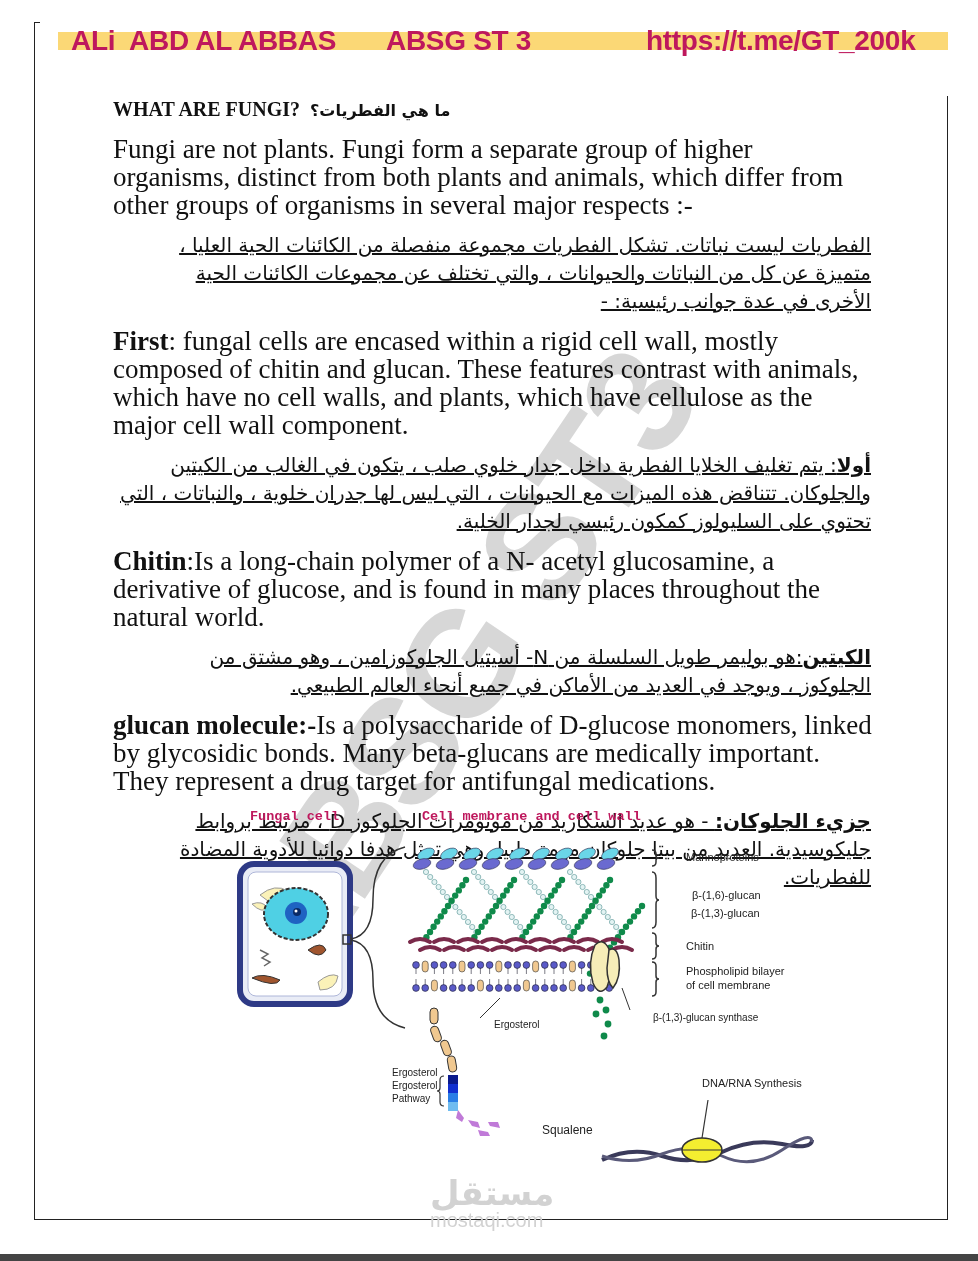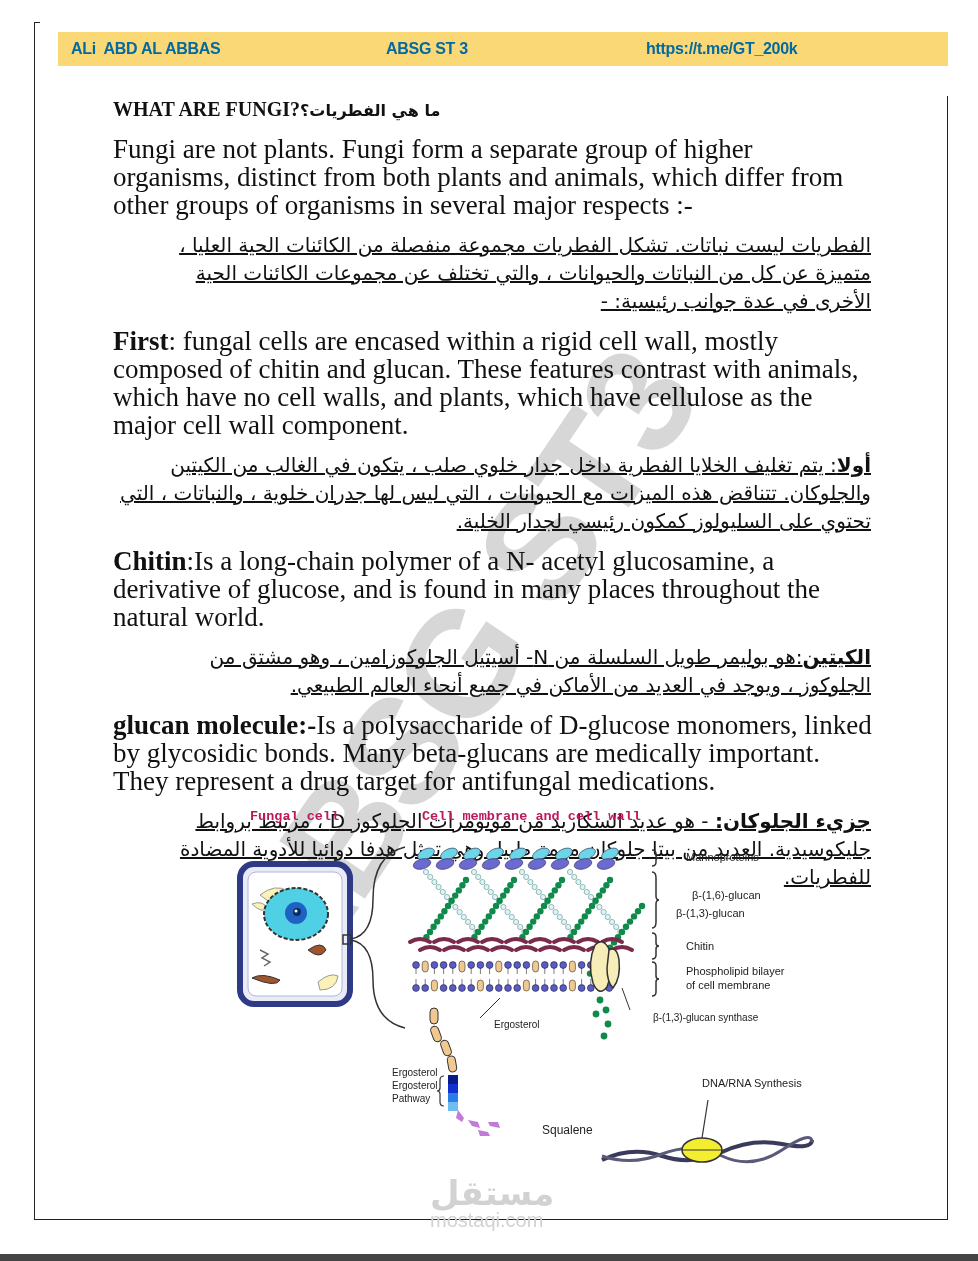--- a/index.html
+++ b/index.html
@@ -3,27 +3,27 @@
 <meta charset="utf-8">
 <style>
   html, body { margin:0; padding:0; background:#fff; }
   body { width:978px; height:1261px; position:relative; overflow:hidden; font-family:"Liberation Serif", serif; color:#111; }
   .frame-left { position:absolute; left:34px; top:22px; width:1px; height:1198px; background:#222; }
   .frame-tick { position:absolute; left:34px; top:22px; width:6px; height:1px; background:#222; }
   .frame-bottom { position:absolute; left:34px; top:1219px; width:914px; height:1px; background:#222; }
   .frame-right { position:absolute; left:947px; top:96px; width:1px; height:1124px; background:#222; }
   .page-bottom-bar { position:absolute; left:0; top:1254px; width:978px; height:7px; background:#444; }
 
-  .header-band { position:absolute; left:58px; top:32px; width:890px; height:34px; background:#fbd876; display:flex; align-items:center; font-family:"Liberation Sans", sans-serif; font-weight:bold; font-size:16px; color:#0369a1; letter-spacing:-0.3px; }
+  .header-band { position:absolute; left:58px; top:32px; width:890px; height:18px; background:#fbd876; display:flex; align-items:center; font-family:"Liberation Sans", sans-serif; font-weight:bold; font-size:28px; color:#be185d; letter-spacing:-0.3px; }
   .header-band .author { position:absolute; left:13px; }
   .header-band .course { position:absolute; left:328px; }
   .header-band .link { position:absolute; left:588px; }
 
   .content { position:absolute; left:113px; top:98px; width:760px; }
-  .title { font-weight:bold; font-size:20px; margin:0 0 14px 0; display:flex; align-items:baseline; }
+  .title { font-weight:bold; font-size:20px; margin:0 0 14px 0; display:flex; gap:10px; align-items:baseline; }
   .title .ar { font-family:"DejaVu Sans", sans-serif; font-size:16px; direction:rtl; }
   .p-en { font-size:27px; line-height:28px; margin:0; }
   .p-ar { font-family:"DejaVu Sans", sans-serif; font-size:20px; line-height:28px; direction:rtl; margin:0; padding-right:2px;text-decoration:underline; }
   .b { font-weight:bold; }
   .watermark-wrap { position:absolute; left:330px; top:840px; transform:rotate(-56deg); transform-origin:left bottom; font-family:"Liberation Sans", sans-serif; font-weight:bold; font-size:150px; color:rgba(140,140,140,0.35); white-space:nowrap; letter-spacing:-4px; }
 
   .figure { position:absolute; left:230px; top:800px; width:600px; height:380px; }
   .fig-label { position:absolute; font-family:Liberation Mono, monospace; font-weight:bold; font-size:13.5px; color:#be185d; }
   .fig-small { position:absolute; font-family:"Liberation Sans", sans-serif; font-weight:normal; font-size:11px; color:#222; line-height:14px;padding-left:20px; }
 
@@ -377,21 +377,21 @@
       <line x1="478" y1="300" x2="472" y2="338" stroke="#333" stroke-width="1.2"></line>
       <path d="M372 360 q30 -14 60 -4 t60 -4 t60 -8 t30 -4" fill="none" stroke="#3a3a5a" stroke-width="4"></path>
       <path d="M372 356 q30 10 60 -2 t60 2 t60 -6 t30 -8" fill="none" stroke="#5a5a7a" stroke-width="3"></path>
       <ellipse cx="472" cy="350" rx="20" ry="12" fill="#f4ee30" stroke="#333" stroke-width="1.5"></ellipse>
       <line x1="452" y1="350" x2="492" y2="350" stroke="#333" stroke-width="1"></line>
     </g>
   </svg>
 
   <span class="fig-small" style="left:436px; top:50px;">Mannoproteins</span>
   <span class="fig-small" style="left:442px; top:88px;">β-(1,6)-glucan</span>
-  <span class="fig-small" style="left:426px; top:106px;">β-(1,3)-glucan</span>
+  <span class="fig-small" style="left:441px; top:106px;">β-(1,3)-glucan</span>
   <span class="fig-small" style="left:436px; top:139px;">Chitin</span>
   <span class="fig-small" style="left:436px; top:164px;">Phospholipid bilayer</span>
   <span class="fig-small" style="left:436px; top:178px;">of cell membrane</span>
   <span class="fig-small" style="left:403px; top:211px; font-size:10px;">β-(1,3)-glucan synthase</span>
   <span class="fig-small" style="left:244px; top:218px; font-size:10px;">Ergosterol</span>
   <span class="fig-small" style="left:142px; top:266px; font-size:10px; line-height:13px;">
     <span>Ergosterol</span><br>
     <span>Ergosterol</span><br>
     <span>Pathway</span>
   </span>

